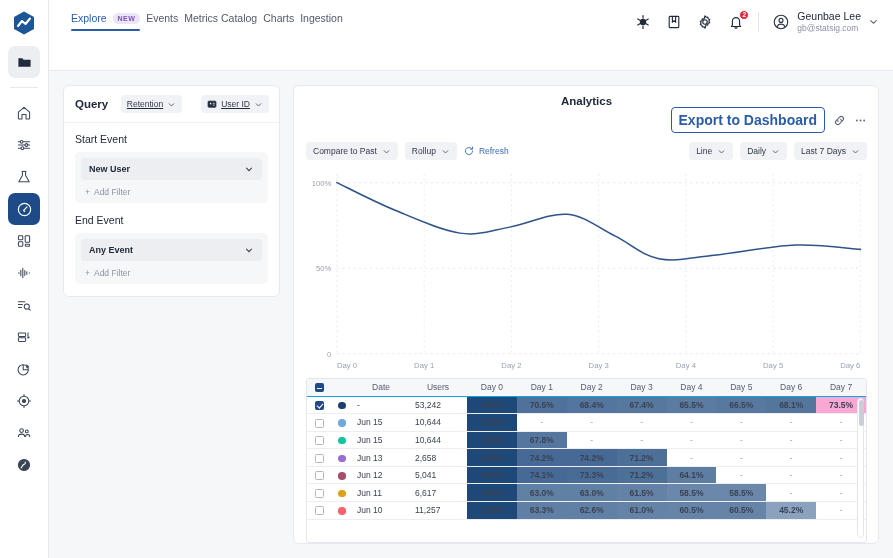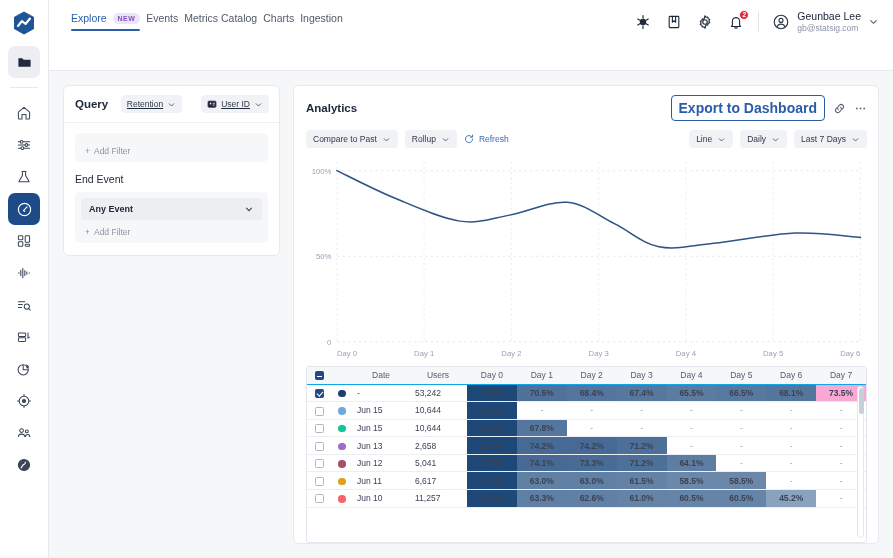--- a/index.html
+++ b/index.html
@@ -123,21 +123,21 @@
     display: flex; align-items: center; gap: 4px; cursor: pointer;
   }
 
   
   #analytics {
     flex: 1; background: #fff; border: 1px solid #e7e9ee; border-radius: 6px;
     display: flex; flex-direction: column; min-width: 0; overflow: hidden;
     height: 100%;
   }
   .a-head { padding: 9px 11px 0 12px; }
-  .a-top { display: flex; align-items: center; }
+  .a-top { display: flex; align-items: center; flex-direction: column; }
   .a-title { font-size: 11.5px; font-weight: bold; }
   .a-top-right { margin-left: auto; display: flex; align-items: center; gap: 8px; }
   .export-btn {
     border: 1px solid #2a5ca8; color: #2a5ca8; border-radius: 4px;
     font-size: 14px; font-weight: bold; padding: 4px 7px; cursor: pointer; white-space: nowrap;
   }
   .a-ic { color: #5b6274; display: flex; cursor: pointer; }
   .a-tools { display: flex; align-items: center; margin-top: 9px; }
   .tool {
     background: #f1f2f5; border-radius: 4px; font-size: 8.5px; color: #30384a;
@@ -403,21 +403,30 @@
               <span>
                 <svg width="9" height="9" viewBox="0 0 12 12" fill="none" stroke="#5b6274" stroke-width="1.3" stroke-linecap="round">
                     <path d="M3 5l3 3 3-3"></path>
                   </svg>
               </span>
             </span>
           </span>
         </div>
 
         <div class="q-body">
+          <div class="q-label">Start Event</div>
           <div class="q-group">
+            <div class="q-select">
+              <span>New User</span>
+              <span>
+                <svg width="10" height="10" viewBox="0 0 12 12" fill="none" stroke="#3d4455" stroke-width="1.3" stroke-linecap="round">
+                    <path d="M3 5l3 3 3-3"></path>
+                  </svg>
+              </span>
+            </div>
             <div class="add-filter">
               <span>+</span>
               <span>Add Filter</span>
             </div>
           </div>
 
           <div class="q-label">End Event</div>
           <div class="q-group" style="margin-bottom:0">
             <div class="q-select">
               <span>Any Event</span>

